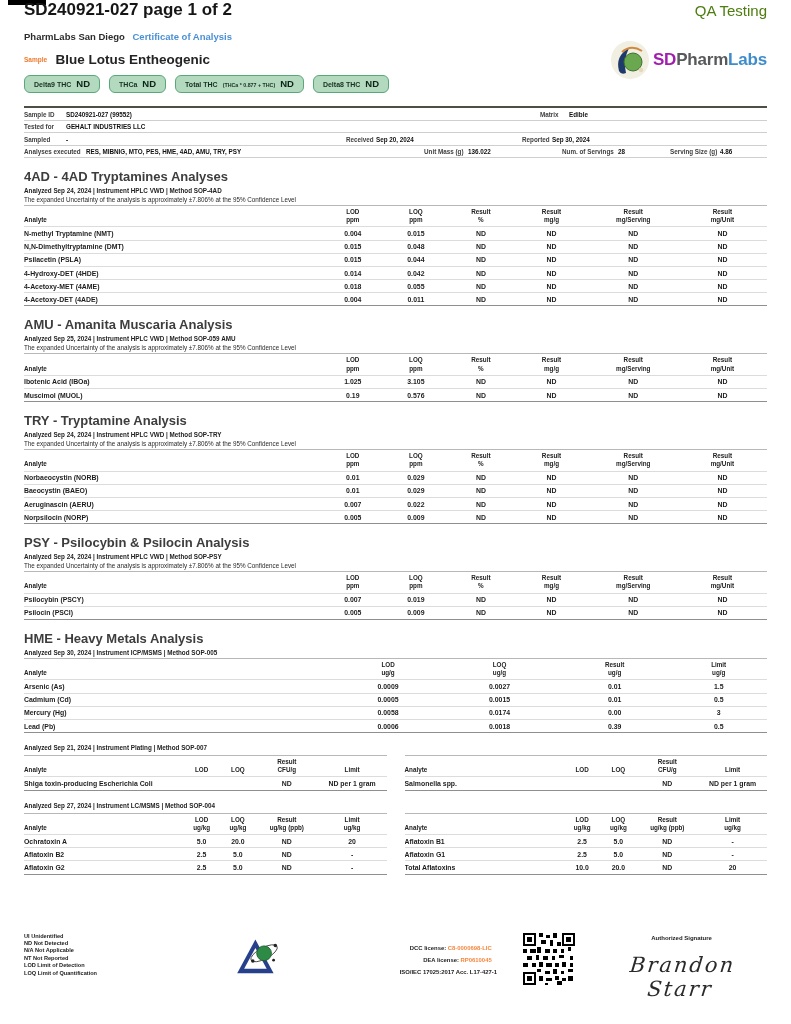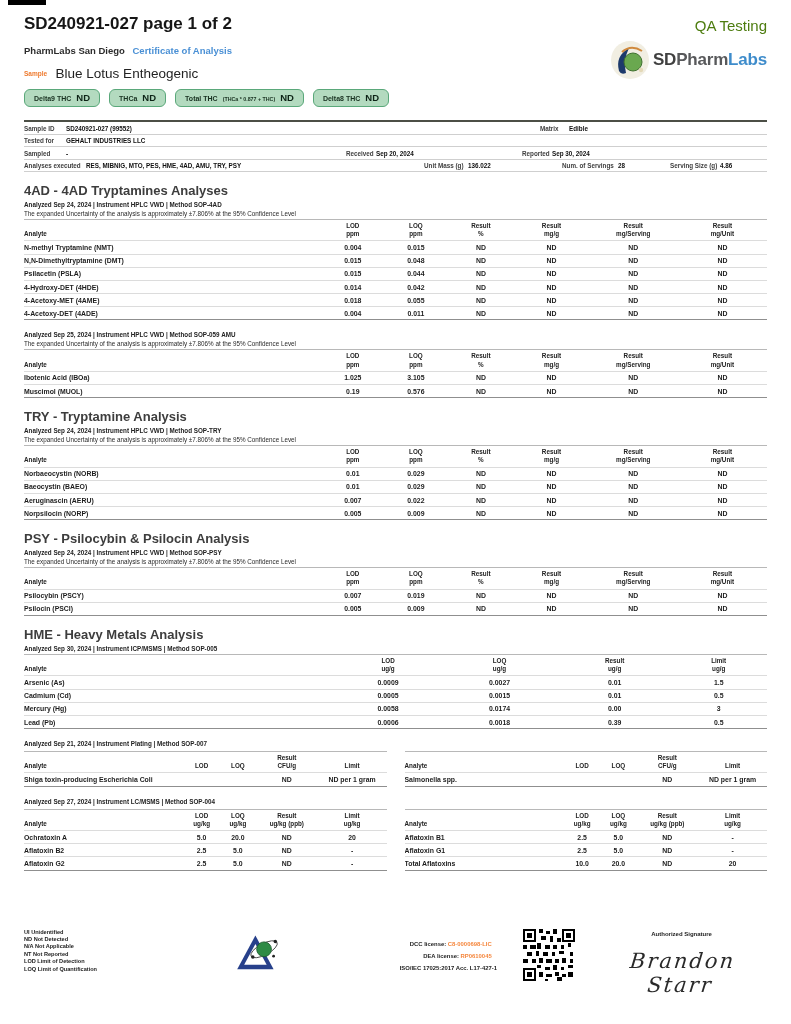--- a/index.html
+++ b/index.html
@@ -2,42 +2,42 @@
 <html><head>
 <meta charset="utf-8">
 <style>
   html,body{margin:0;padding:0;background:#ffffff;}
   body{width:791px;height:1024px;position:relative;overflow:hidden;
        font-family:"Liberation Sans",sans-serif;color:#222;}
   .container{padding:0 24px;position:relative;}
   .top-mark{position:absolute;left:8px;top:0;width:38px;height:5px;background:#000;}
 
   
-  .hdr{display:flex;justify-content:space-between;align-items:flex-end;padding-top:14px;}
+  .hdr{display:flex;justify-content:space-between;align-items:center;}
   .doc-id{font-size:17px;font-weight:700;color:#161616;}
   .qa{font-size:15px;font-weight:500;color:#4d7c0f;}
   .lab-line{margin-top:11px;font-size:9.5px;}
   .lab-name{font-weight:700;color:#2c2c2c;}
   .cert{color:#4a90d5;font-weight:700;margin-left:5px;text-align:right;}
   .sample-line{margin-top:8px;}
   .sample-label{color:#ee7a2e;font-size:6.5px;font-weight:700;margin-right:4px;vertical-align:2px;}
-  .sample-name{font-size:13.5px;font-weight:400;color:#232323;text-align:center;}
+  .sample-name{font-size:13.5px;font-weight:700;color:#232323;text-align:center;}
 
   
   .badges{margin-top:7px;display:flex;gap:9px;}
   .badge{background:#b3dabf;border:1.2px solid #5aa87a;border-radius:6px;
          padding:2px 9px 3px;display:flex;align-items:baseline;gap:5px;}
   .badge .bl{font-size:7px;font-weight:700;color:#17301f;}
   .badge .bs{font-size:5.3px;font-weight:700;color:#17301f;}
   .badge .bv{font-size:9.5px;font-weight:700;color:#0d2316;}
 
   
   .logo{position:absolute;top:40px;right:24px;display:flex;align-items:center;gap:3px;}
   .logo-text{font-size:17px;font-weight:700;letter-spacing:-0.2px;}
-  .sd{color:#404040;}.pharm{color:#58595b;}.labs{color:#3e8ccb;}
+  .sd{color:#a21caf;}.pharm{color:#58595b;}.labs{color:#3e8ccb;}
 
   
   .info{margin-top:13px;border-top:2.5px solid #4c4f46;}
   .info-row{position:relative;height:11.5px;border-bottom:1px solid #cfcfcf;font-size:6.3px;}
   .info-row span{position:absolute;top:2.5px;white-space:nowrap;}
   .ilab{color:#3e3e3e;font-weight:700;}
   .ival{color:#101010;font-weight:700;}
   .pA{left:0;} .pAv{left:42px;}
   .pMat{left:516px;} .pMatv{left:545px;}
   .pTest{left:0;} .pTestv{left:42px;}
@@ -273,20 +273,21 @@
               <td>0.011</td>
               <td class="nd">ND</td>
               <td class="nd">ND</td>
               <td class="nd">ND</td>
               <td class="nd">ND</td>
             </tr>
           </tbody>
         </table>
       </section>
       <section class="section">
+        <h2 class="sec-title">AMU - Amanita Muscaria Analysis</h2>
         <div class="sec-meta">Analyzed Sep 25, 2024   |  Instrument HPLC VWD  | Method SOP-059 AMU</div>
         <div class="sec-unc">The expanded Uncertainty of the analysis is approximately ±7.806% at the 95% Confidence Level</div>
         <table class="tbl cols7">
           <thead>
             <tr>
               <th>
                 <div>Analyte</div>
               </th>
               <th>
                 <div>LOD</div>

